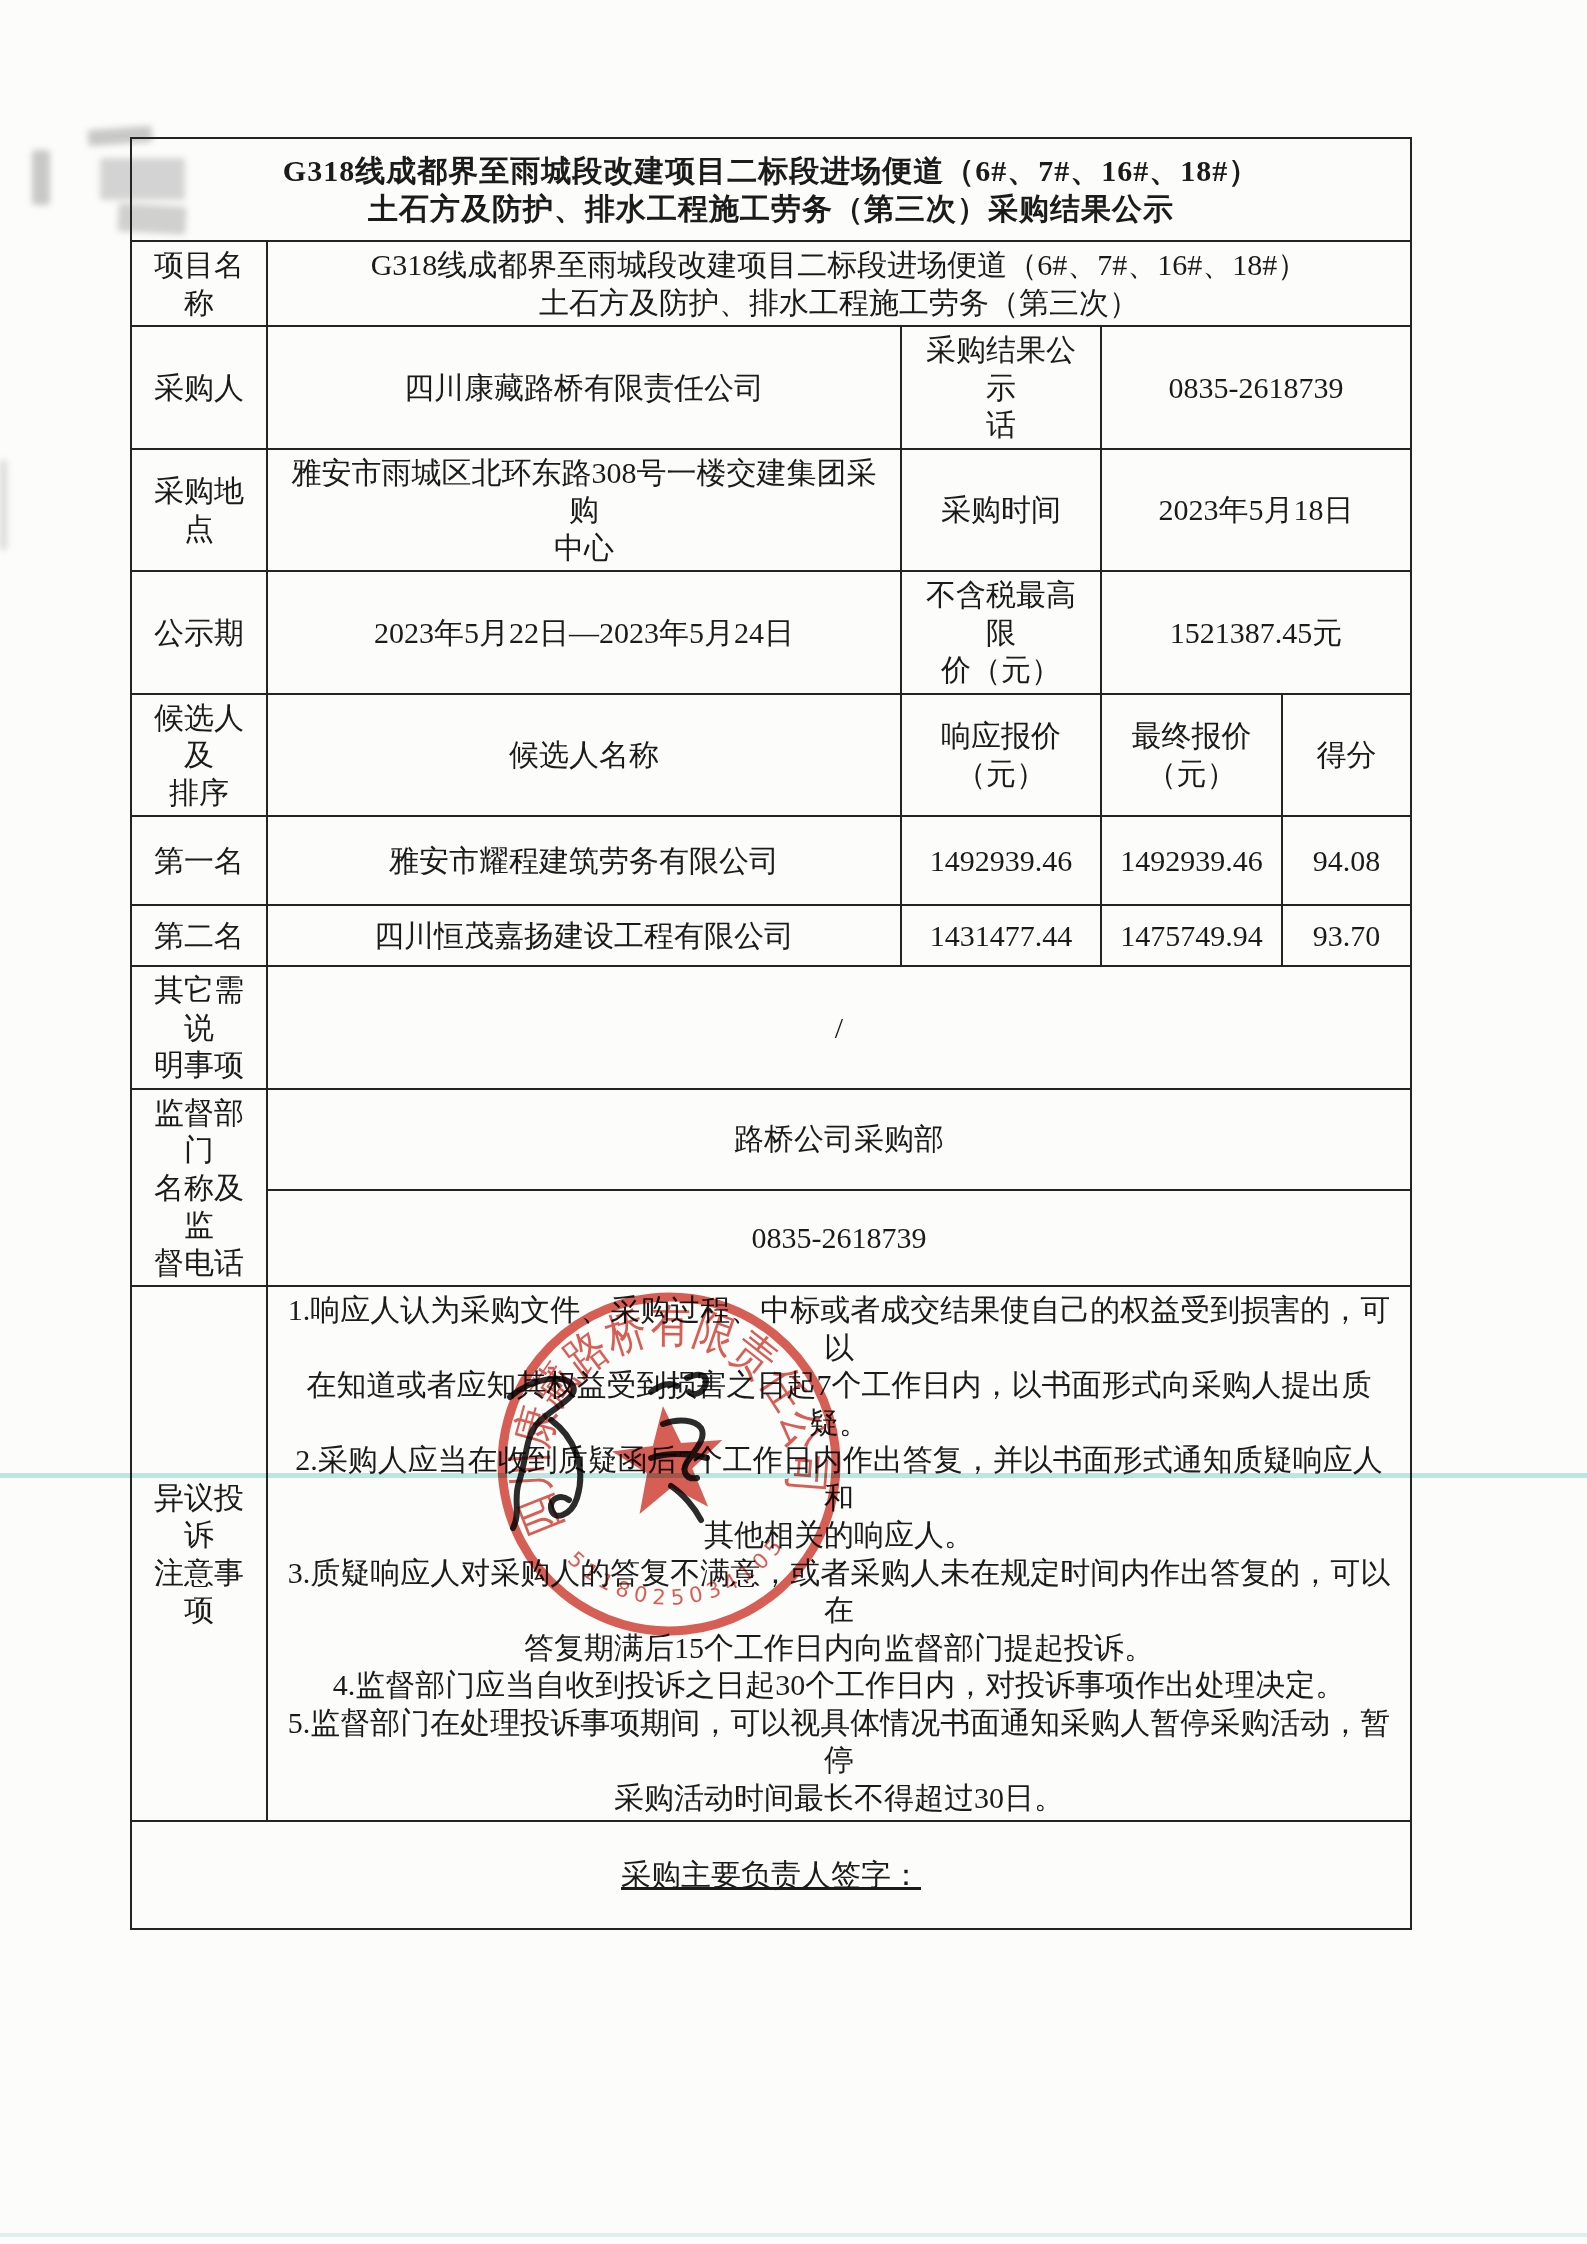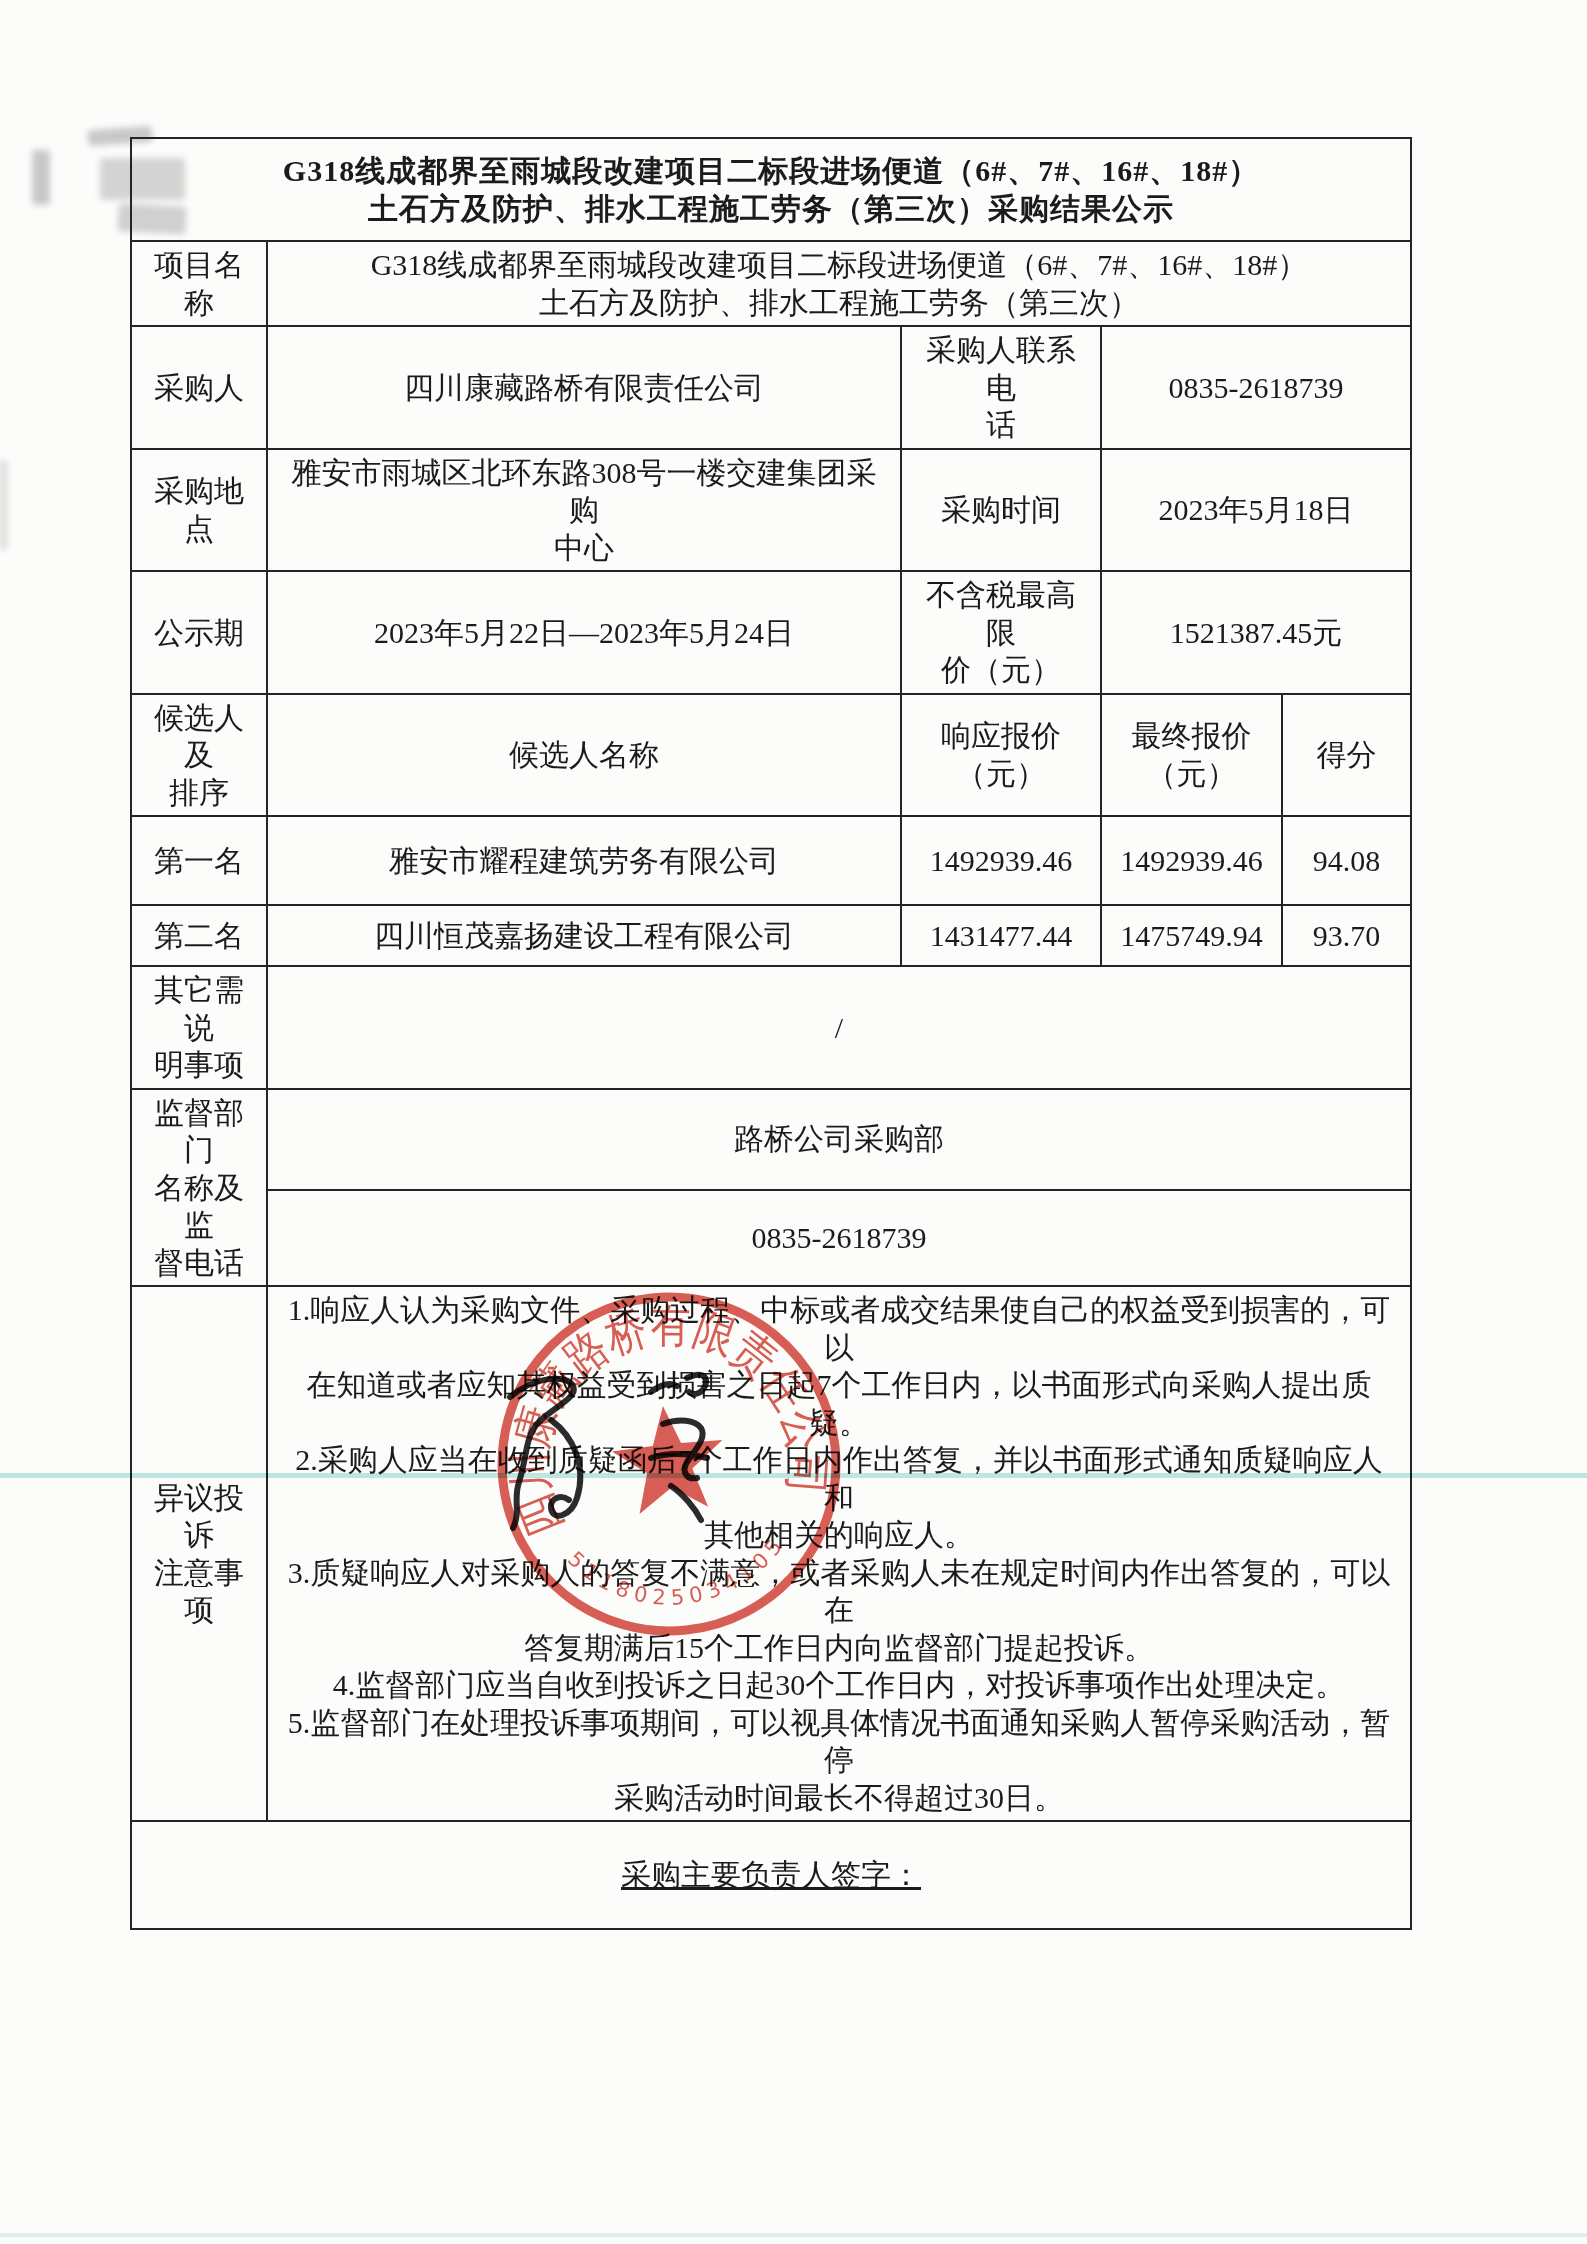--- a/index.html
+++ b/index.html
@@ -72,21 +72,21 @@
     <td colspan="5" class="title-cell"><span>G318线成都界至雨城段改建项目二标段进场便道（6#、7#、16#、18#）</span><br><span>土石方及防护、排水工程施工劳务（第三次）采购结果公示</span></td>
   </tr>
   <tr class="h-r1">
     <td class="lbl">项目名称</td>
     <td colspan="4">G318线成都界至雨城段改建项目二标段进场便道（6#、7#、16#、18#）
 土石方及防护、排水工程施工劳务（第三次）</td>
   </tr>
   <tr class="h-r2">
     <td class="lbl">采购人</td>
     <td>四川康藏路桥有限责任公司</td>
-    <td class="lbl">采购人联系电
+    <td class="lbl">采购结果公示
 话</td>
     <td colspan="2">0835-2618739</td>
   </tr>
   <tr class="h-r3">
     <td class="lbl">采购地点</td>
     <td class="left">雅安市雨城区北环东路308号一楼交建集团采购
 中心</td>
     <td class="lbl">采购时间</td>
     <td colspan="2">2023年5月18日</td>
   </tr>

